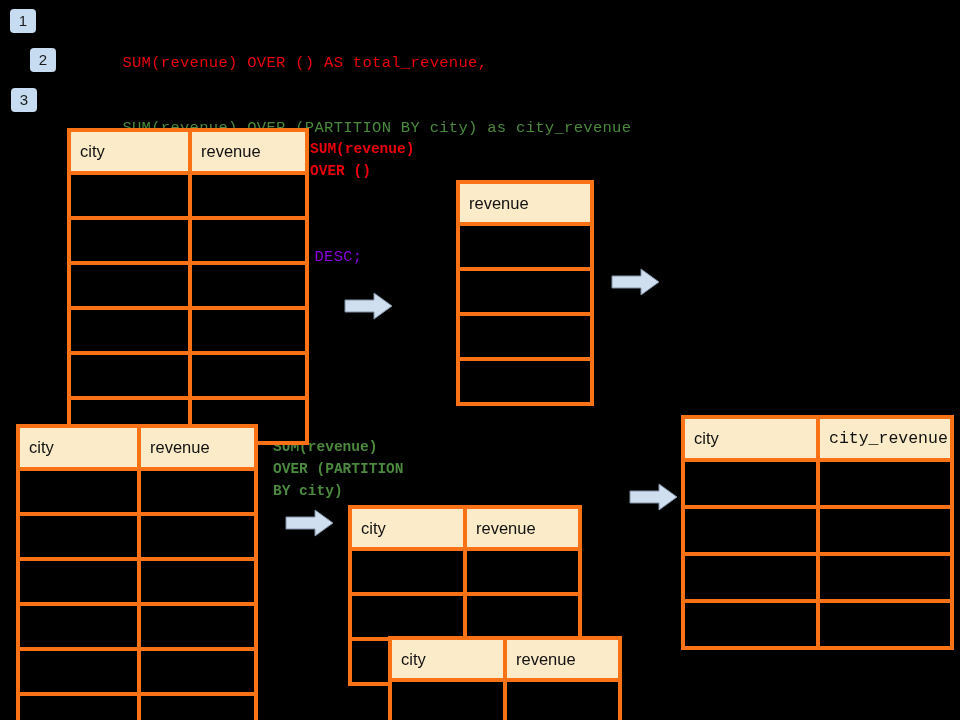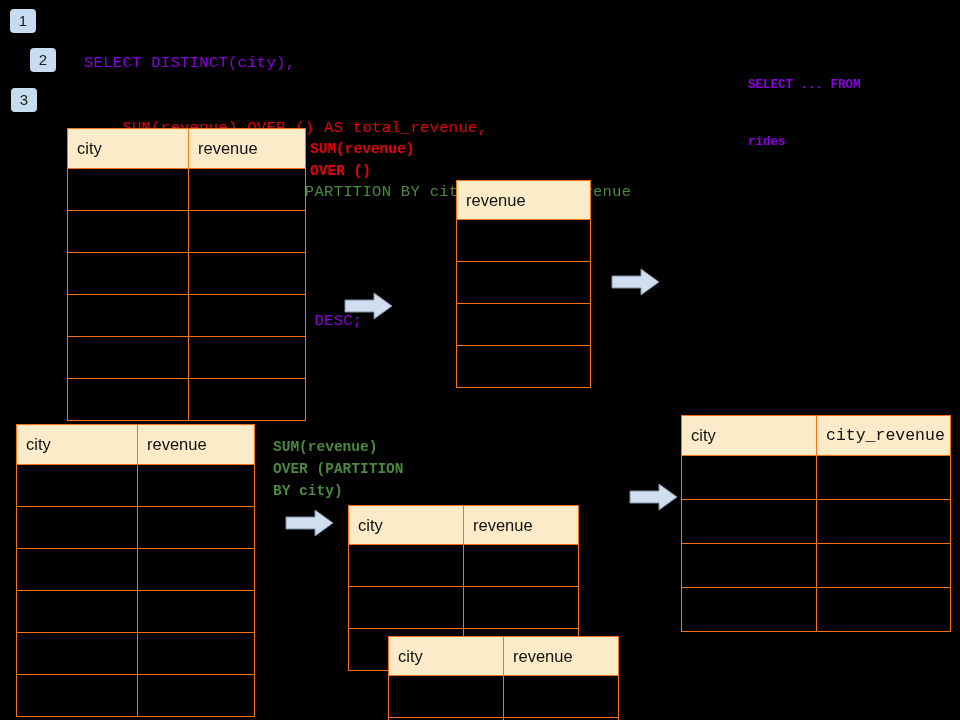--- a/index.html
+++ b/index.html
@@ -72,21 +72,21 @@
   .annot.green { color: #4b8a3e; }
 
   
   .tbl {
     position: absolute;
     border-collapse: collapse;
     table-layout: fixed;
     background: #000000;
   }
   .tbl td, .tbl th {
-    border: 1px solid #f97316;
+    border: 4px solid #f97316;
     padding: 0;
     margin: 0;
     background: #000000;
   }
   .tbl th {
     background: #fbebc8;
     color: #111111;
     font-family: "Liberation Sans", sans-serif;
     font-weight: normal;
     text-align: left;
@@ -102,31 +102,26 @@
 </head>
 <body>
 
 <div id="canvas">
 
   <div class="step-badge" style="left:10px;  top:9px;">1</div>
   <div class="step-badge" style="left:30px;  top:48px;">2</div>
   <div class="step-badge" style="left:11px;  top:88px;">3</div>
 
   <div class="sql-block">
-    <span class="sql-line c-purple">SELECT DISTINCT(city),</span>
     <span class="sql-line c-red">    SUM(revenue) OVER () AS total_revenue,</span>
     <span class="sql-line c-green">    SUM(revenue) OVER (PARTITION BY city) as city_revenue</span>
     <span class="sql-line c-purple">  FROM rides</span>
     <span class="sql-line c-purple">  ORDER by city_revenue DESC;</span>
   </div>
 
-  <div class="sql-side">
-    <span style="display:block;">SELECT ... FROM</span>
-    <span style="display:block;">rides</span>
-  </div>
 
   <div class="annot red" style="left:310px; top:138px;">SUM(revenue)
 OVER ()</div>
   <div class="annot green" style="left:273px; top:436px;">SUM(revenue)
 OVER (PARTITION
 BY city)</div>
 
   <table class="tbl" id="tbl-source-top" style="left:67px; top:128px; width:238px;">
     <colgroup>
         <col style="width:121px">

